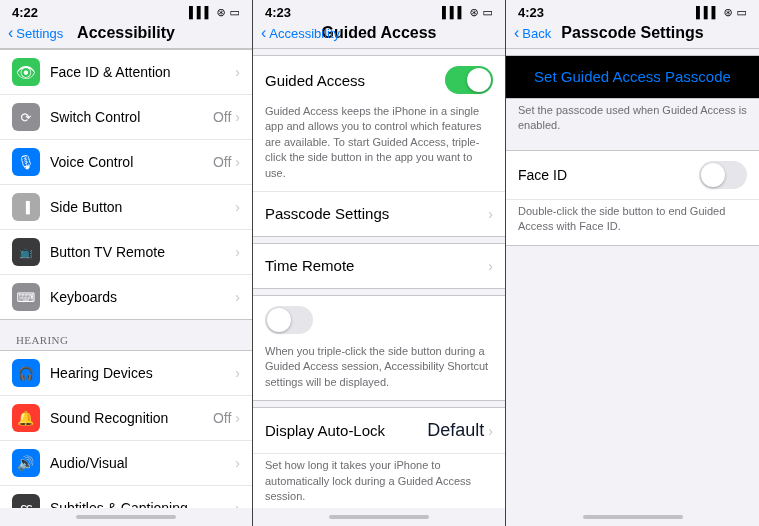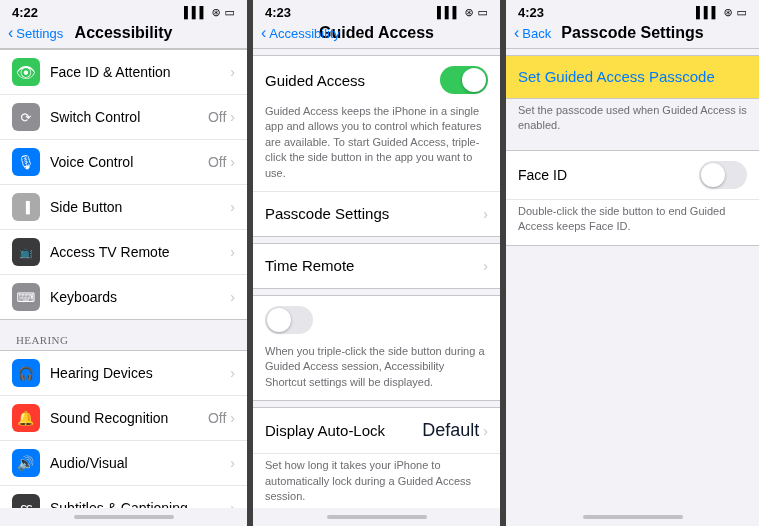--- a/index.html
+++ b/index.html
@@ -14,21 +14,21 @@
 
     
     .phone-screen {
       background: #f2f2f7;
       width: 253px;
       height: 526px;
       display: flex;
       flex-direction: column;
       overflow: hidden;
       position: relative;
-      border-right: 6px solid #404040;
+      border-right: 1px solid #404040;
     }
 
     
     .status-bar {
       display: flex;
       justify-content: space-between;
       align-items: center;
       padding: 4px 12px 2px;
       background: #f2f2f7;
       min-height: 22px;
@@ -276,24 +276,25 @@
       line-height: 1.4;
     }
 
     .spacer {
       height: 20px;
     }
     .spacer-sm {
       height: 6px;
     }
     .passcode-btn-section {
-      background: #fde047;
+      background: #000000;
       border-top: 1px solid #c6c6c8;
       border-bottom: 1px solid #c6c6c8;
       margin-bottom: 0;
+      text-align: center;
     }
     .passcode-btn {
       padding: 12px;
       cursor: pointer;
     }
     .passcode-btn-label {
       font-size: 15px;
       color: #007aff;
     }
     .passcode-btn-desc {
@@ -375,21 +376,21 @@
         <span class="item-value">Off</span>
         <span class="chevron">›</span>
       </div>
       <div class="settings-item">
         <div class="item-icon icon-gray" style="font-size:11px; background:#aaa;">▐</div>
         <span class="item-label">Side Button</span>
         <span class="chevron">›</span>
       </div>
       <div class="settings-item">
         <div class="item-icon icon-dark" style="font-size:11px;">📺</div>
-        <span class="item-label">Access TV Remote</span>
+        <span class="item-label">Button TV Remote</span>
         <span class="chevron">›</span>
       </div>
       <div class="settings-item">
         <div class="item-icon icon-gray" style="font-size:13px;">⌨</div>
         <span class="item-label">Keyboards</span>
         <span class="chevron">›</span>
       </div>
     </div>
 
     <div class="section-header">HEARING</div>
@@ -527,21 +528,21 @@
 
     <div class="spacer-sm"></div>
 
     <div class="faceid-section">
       <div class="faceid-row">
         <span class="faceid-label">Face ID</span>
         <div class="toggle toggle-off">
           <div class="toggle-knob"></div>
         </div>
       </div>
-      <div class="faceid-desc">Double-click the side button to end Guided Access keeps Face ID.</div>
+      <div class="faceid-desc">Double-click the side button to end Guided Access with Face ID.</div>
     </div>
     <div class="spacer"></div>
   </div>
 
   <div class="home-indicator">
     <div class="home-bar"></div>
   </div>
 </div>
 
 </body></html>

